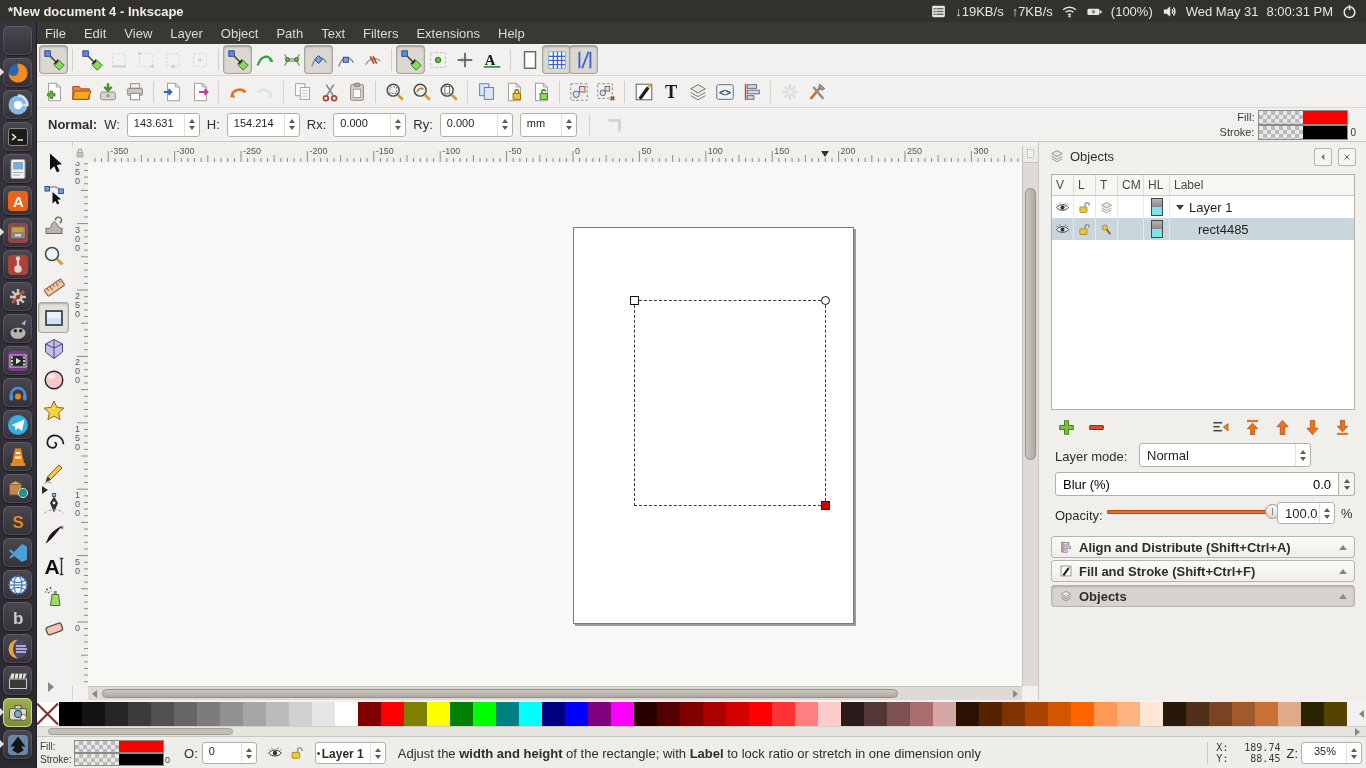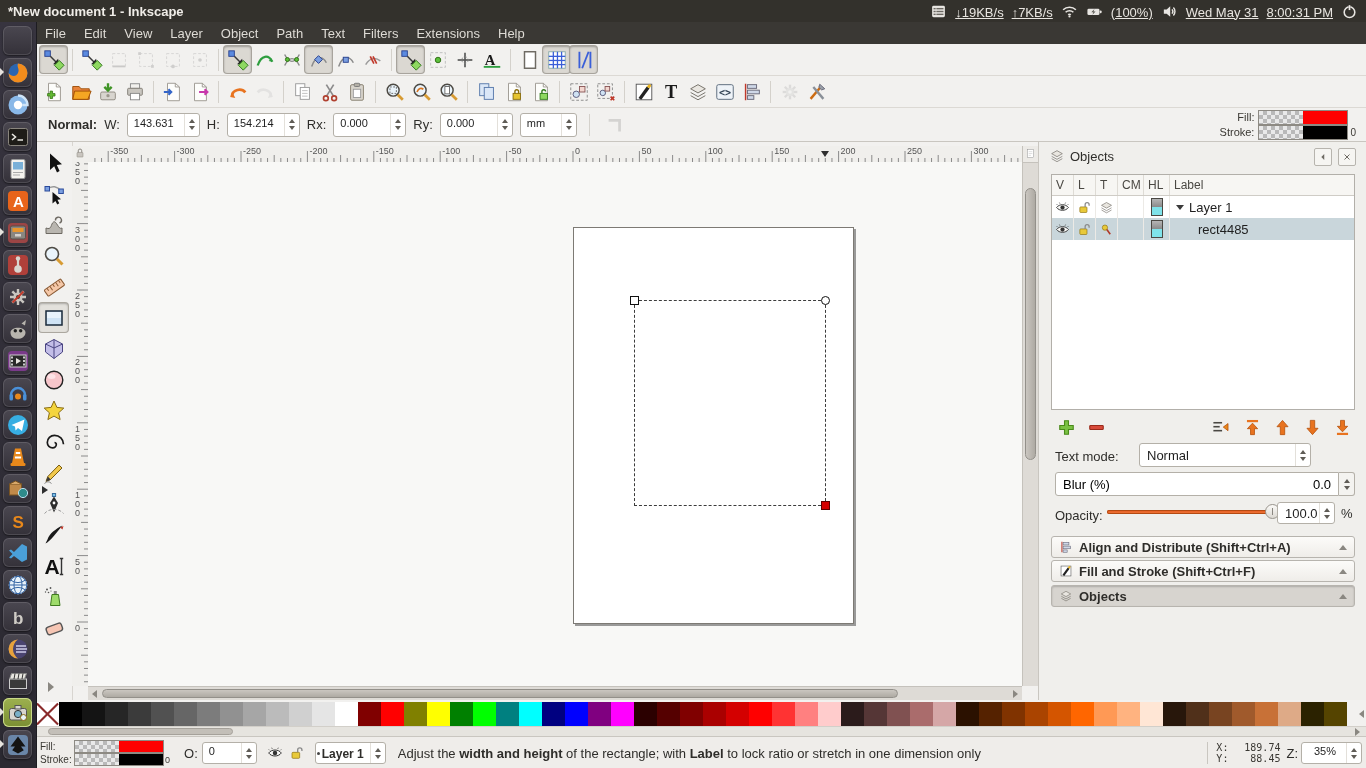--- a/index.html
+++ b/index.html
@@ -2,21 +2,21 @@
 <html><head>
 <meta charset="utf-8">
 <style>
   html,body{margin:0;padding:0;background:#555;}
   #screen{position:relative;width:1366px;height:768px;overflow:hidden;background:#f2f1ef;
     font-family:"Liberation Sans",sans-serif;-webkit-font-smoothing:antialiased;}
   
   #topbar{position:absolute;left:0;top:0;width:1366px;height:22px;background:#33312c;color:#e8e5e0;
     display:flex;align-items:center;z-index:40;font-size:13px;}
   #win-title{margin-left:8px;font-weight:bold;color:#f0ede8;}
-  #tray{margin-left:auto;display:flex;align-items:flex-end;gap:8px;padding-right:8px;text-decoration:underline;}
+  #tray{margin-left:auto;display:flex;align-items:center;gap:8px;padding-right:8px;}
   .tray-ic{width:17px;height:17px;display:inline-flex;}
   .tray-ic svg{width:100%;height:100%;}
   
   #launcher{position:absolute;left:0;top:22px;width:36px;height:746px;z-index:35;
     background:linear-gradient(180deg,#37343f 0%,#2b2931 100%);border-right:1px solid #1d1c21;}
   .l-item{position:absolute;left:3px;width:29px;height:29px;border-radius:6px;
     background:linear-gradient(180deg,#4a4750,#343139);box-shadow:inset 0 0 0 1px rgba(255,255,255,.12),0 1px 2px rgba(0,0,0,.5);
     display:flex;align-items:center;justify-content:center;overflow:hidden;}
   .l-item svg{width:24px;height:24px;}
   .l-item.active{background:linear-gradient(180deg,#9db04f,#7a8f33);box-shadow:inset 0 0 0 1px #c9d98a;}
@@ -150,21 +150,21 @@
   #sb-xy{font-family:"DejaVu Sans Mono",monospace;font-size:10px;line-height:11px;color:#3a3833;text-align:right;border-left:1px solid #c9c6c0;padding-left:8px;}
   #sb-xy .num{display:inline-block;width:46px;text-align:right;}
   #sb-z{margin-left:6px;display:flex;align-items:center;gap:3px;}
 </style>
 </head>
 <body>
 
 <div id="screen">
 
   <div id="topbar">
-    <span id="win-title">*New document 1 - Inkscape</span>
+    <span id="win-title">*New document 4 - Inkscape</span>
     <div id="tray">
       <span class="tray-ic">
           <svg viewBox="0 0 24 24" width="100%" height="100%">
             <rect x="3" y="4" width="18" height="16" rx="2" fill="#e8e6e2"></rect>
             <g fill="#6b6862">
               <rect x="5" y="7" width="3" height="2"></rect>
               <rect x="9" y="7" width="10" height="2"></rect>
               <rect x="5" y="11" width="3" height="2"></rect>
               <rect x="9" y="11" width="10" height="2"></rect>
               <rect x="5" y="15" width="3" height="2"></rect>
@@ -1373,21 +1373,21 @@
             </svg>
           </div>
         <div class="op-btn" style="left:280px;">
             <svg viewBox="0 0 24 24" width="100%" height="100%">
               <rect x="5" y="18.7" width="14" height="2.8" fill="#e8731f"></rect>
               <path d="M12 17.5 L18.5 10.5 H14.5 V3 H9.5 V10.5 H5.5 z" fill="#e8731f" stroke="#b5500a"></path>
             </svg>
           </div>
       </div>
 
-      <div class="op-lblrow" style="left:16px;top:307px;">Text mode:</div>
+      <div class="op-lblrow" style="left:16px;top:307px;">Layer mode:</div>
       <div class="combo" style="left:100px;top:301px;width:172px;height:24px;">
         <span class="cval">Normal</span>
         <span class="spin">
             <span class="sa-up"></span>
             <span class="sa-dn"></span>
           </span>
       </div>
 
       <div class="entryrow" style="left:16px;top:330px;width:300px;height:24px;">
         <span class="blur-entry">

